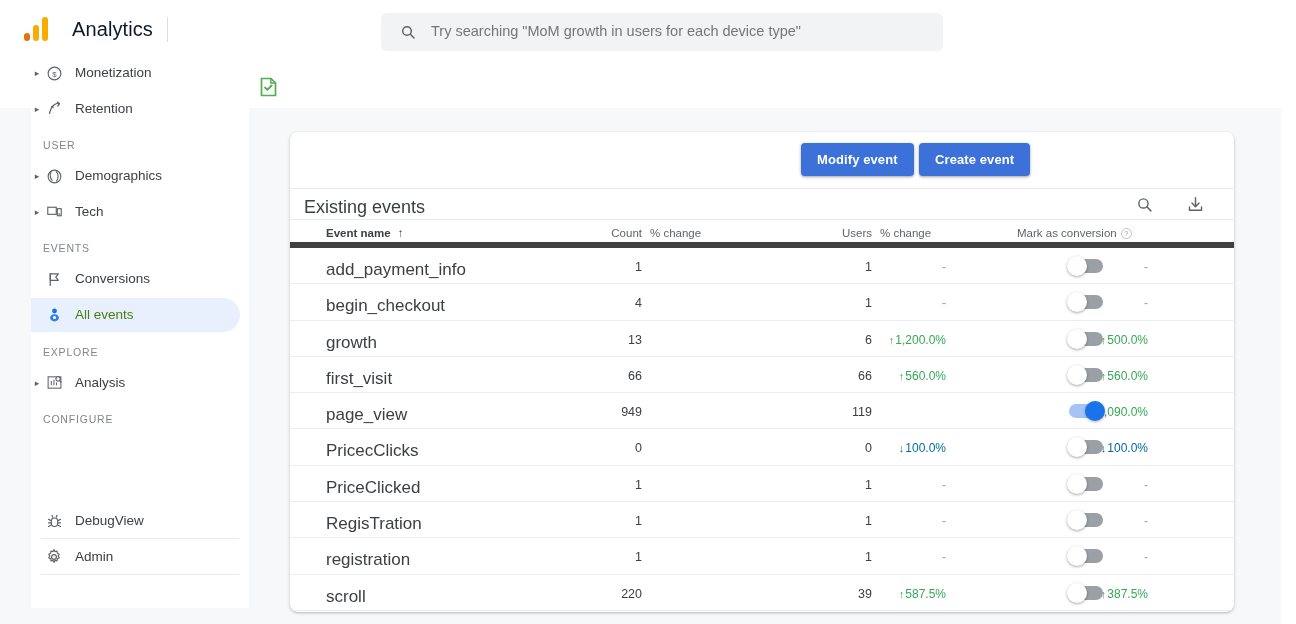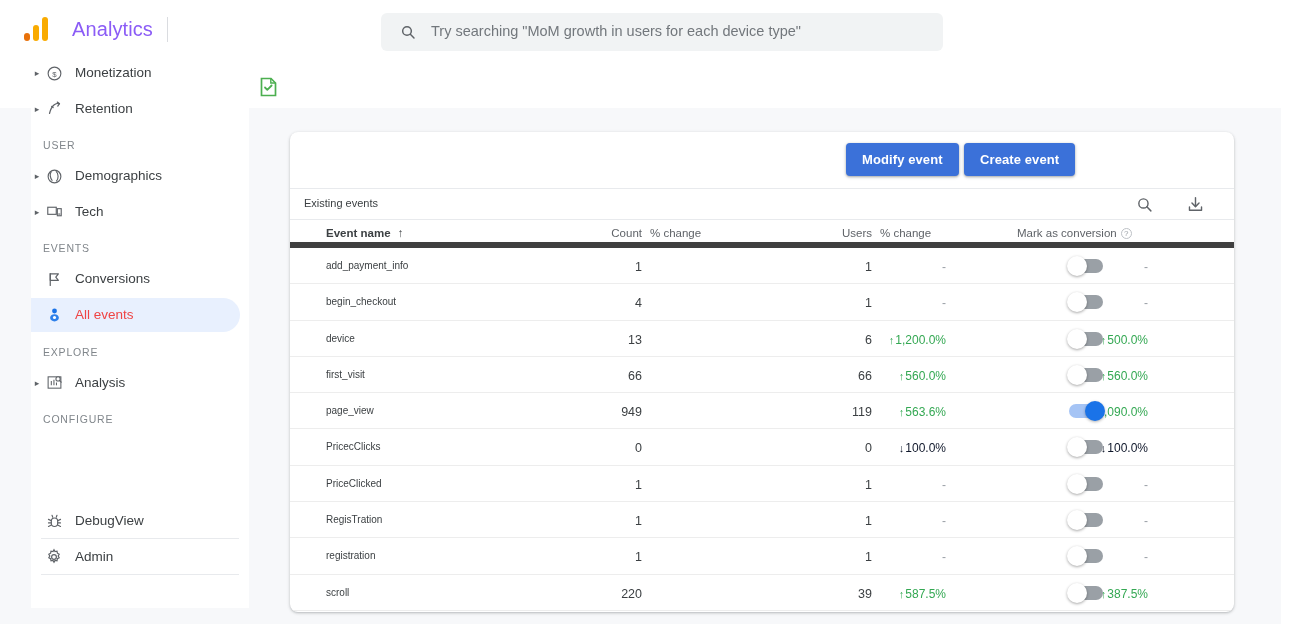--- a/index.html
+++ b/index.html
@@ -29,21 +29,21 @@
   
   .topbar {
     position:absolute; left:0; top:0; width:1296px; height:56px;
     background:#ffffff; z-index:40;
   }
   .ga-logo {
     position:absolute; left:24px; top:17px; width:34px; height:24px;
   }
   .brand {
     position:absolute; left:72px; top:18px;
-    font-size:20px; color:#8b5cf6; letter-spacing:0.1px;
+    font-size:20px; color:#0f172a; letter-spacing:0.1px;
   }
   .brand-divider {
     position:absolute; left:167px; top:17px; width:1px; height:25px;
     background:#dadce0;
   }
   .searchbar {
     position:absolute; left:381px; top:13px; width:562px; height:38px;
     background:#f1f3f4; border-radius:6px;
   }
   .search-ico { position:absolute; left:19px; top:11px; width:16px; height:16px; }
@@ -71,97 +71,97 @@
     font-size:9px; color:#5f6368; line-height:34px;
   }
   .sb-icon {
     position:absolute; left:14px; top:8px; width:18px; height:18px;
     display:flex; align-items:center; justify-content:center;
   }
   .sb-label {
     position:absolute; left:44px; font-size:13.5px; color:#3c4043;
     line-height:34px; white-space:nowrap;
   }
-  .sb-label.active { color:#ef4444; }
+  .sb-label.active { color:#4d7c0f; }
   .sb-section {
     position:absolute; left:12px; font-size:10.5px; letter-spacing:0.8px;
     color:#80868b; font-weight:500;
   }
   .sb-divider {
     position:absolute; left:10px; width:198px; height:1px; background:#e8eaed;
   }
 
   
   .tagdoc { position:absolute; left:260px; top:77px; width:17px; height:20px; z-index:35; }
 
   
   .card {
     position:absolute; left:290px; top:132px; width:944px; height:480px;
     background:#ffffff; border-radius:8px;
     box-shadow: 0 1px 2px rgba(60,64,67,.22), 0 1px 3px 1px rgba(60,64,67,.10);
     overflow:hidden; z-index:20;
   }
   .card-actions {
-    position:absolute; left:0; top:0; width:944px; height:56px;margin-left:45px;
+    position:absolute; left:0; top:0; width:944px; height:56px;
   }
   .btn {
     position:absolute; top:11px; height:33px;
     background:#3b71d9; color:#ffffff;
     border:none; border-radius:4px;
     font-family:"Liberation Sans", sans-serif;
     font-size:13px; font-weight:bold; letter-spacing:0.1px;
     cursor:pointer; padding:0 16px; white-space:nowrap;
     box-shadow: 0 1px 2px rgba(60,64,67,.30), 0 1px 3px 1px rgba(60,64,67,.15);
   }
   #btn-modify { left:511px; }
   #btn-create { left:629px; }
   #btn-manage { left:739px; }
 
   .subhead {
     position:absolute; left:0; top:56px; width:944px; height:32px;
     border-top:1px solid #e8eaed; border-bottom:1px solid #e8eaed;
     background:#ffffff;
   }
   .subhead-title {
-    position:absolute; left:14px; top:8px; font-size:11px; color:#3c4043;
+    position:absolute; left:14px; top:8px; font-size:18px; color:#3c4043;
   }
   .subhead-search { position:absolute; left:846px; top:7px; cursor:pointer; }
   .subhead-dl { position:absolute; left:897px; top:7px; cursor:pointer; }
 
   
   .table { position:absolute; left:0; top:88px; width:944px; }
   .thead {
     position:relative; height:28px; border-bottom:6px solid #404040;
   }
   .th {
     position:absolute; top:7px; font-size:11.5px; color:#5f6368;
     white-space:nowrap;
   }
   .th.bold { color:#3c4043; font-weight:bold; }
   .row {
     position:relative; height:36.3px; border-bottom:1px solid #ededed;
   }
   .c-name {
     position:absolute; left:36px; top:12px;
-    font-size:10px; color:#3c4043; white-space:nowrap;
+    font-size:17px; color:#3c4043; white-space:nowrap;
   }
   .c-count, .c-users {
     position:absolute; top:12px; font-size:12.5px; color:#3c4043;
     text-align:right; white-space:nowrap;
   }
   .c-count { left:262px; width:90px; }
   .c-users { left:492px; width:90px; }
   .c-chg1, .c-chg2 {
     position:absolute; top:12px; font-size:12px;
     text-align:right; white-space:nowrap;
   }
   .c-chg1 { left:276px; width:380px; }
   .c-chg2 { left:506px; width:352px; }
   .up   { color:#34a853; }
-  .down { color:#0f172a; }
+  .down { color:#0369a1; }
   .flat { color:#9aa0a6; }
   .arrow { font-size:11px; margin-right:1px; }
 
   .toggle {
     position:absolute; left:779px; top:11px;
     width:34px; height:14px; border-radius:7px;
     background:#9aa0a6; cursor:pointer;
   }
   .toggle .knob {
     position:absolute; left:-2px; top:-3px;
@@ -384,21 +384,21 @@
             <span class="c-name">begin_checkout</span>
             <span class="c-count">4</span>
             <span class="c-chg1 flat"><span class="arrow"></span><span>-</span></span>
             <span class="c-users">1</span>
             <span class="c-chg2 flat"><span class="arrow"></span><span>-</span></span>
             <span class="toggle">
               <span class="knob"></span>
             </span>
           </div>
           <div class="row">
-            <span class="c-name">device</span>
+            <span class="c-name">growth</span>
             <span class="c-count">13</span>
             <span class="c-chg1 up"><span class="arrow">↑</span><span>1,200.0%</span></span>
             <span class="c-users">6</span>
             <span class="c-chg2 up"><span class="arrow">↑</span><span>500.0%</span></span>
             <span class="toggle">
               <span class="knob"></span>
             </span>
           </div>
           <div class="row">
             <span class="c-name">first_visit</span>
@@ -406,21 +406,20 @@
             <span class="c-chg1 up"><span class="arrow">↑</span><span>560.0%</span></span>
             <span class="c-users">66</span>
             <span class="c-chg2 up"><span class="arrow">↑</span><span>560.0%</span></span>
             <span class="toggle">
               <span class="knob"></span>
             </span>
           </div>
           <div class="row">
             <span class="c-name">page_view</span>
             <span class="c-count">949</span>
-            <span class="c-chg1 up"><span class="arrow">↑</span><span>563.6%</span></span>
             <span class="c-users">119</span>
             <span class="c-chg2 up"><span class="arrow">↑</span><span>1,090.0%</span></span>
             <span class="toggle on">
               <span class="knob"></span>
             </span>
           </div>
           <div class="row">
             <span class="c-name">PricecClicks</span>
             <span class="c-count">0</span>
             <span class="c-chg1 down"><span class="arrow">↓</span><span>100.0%</span></span>

